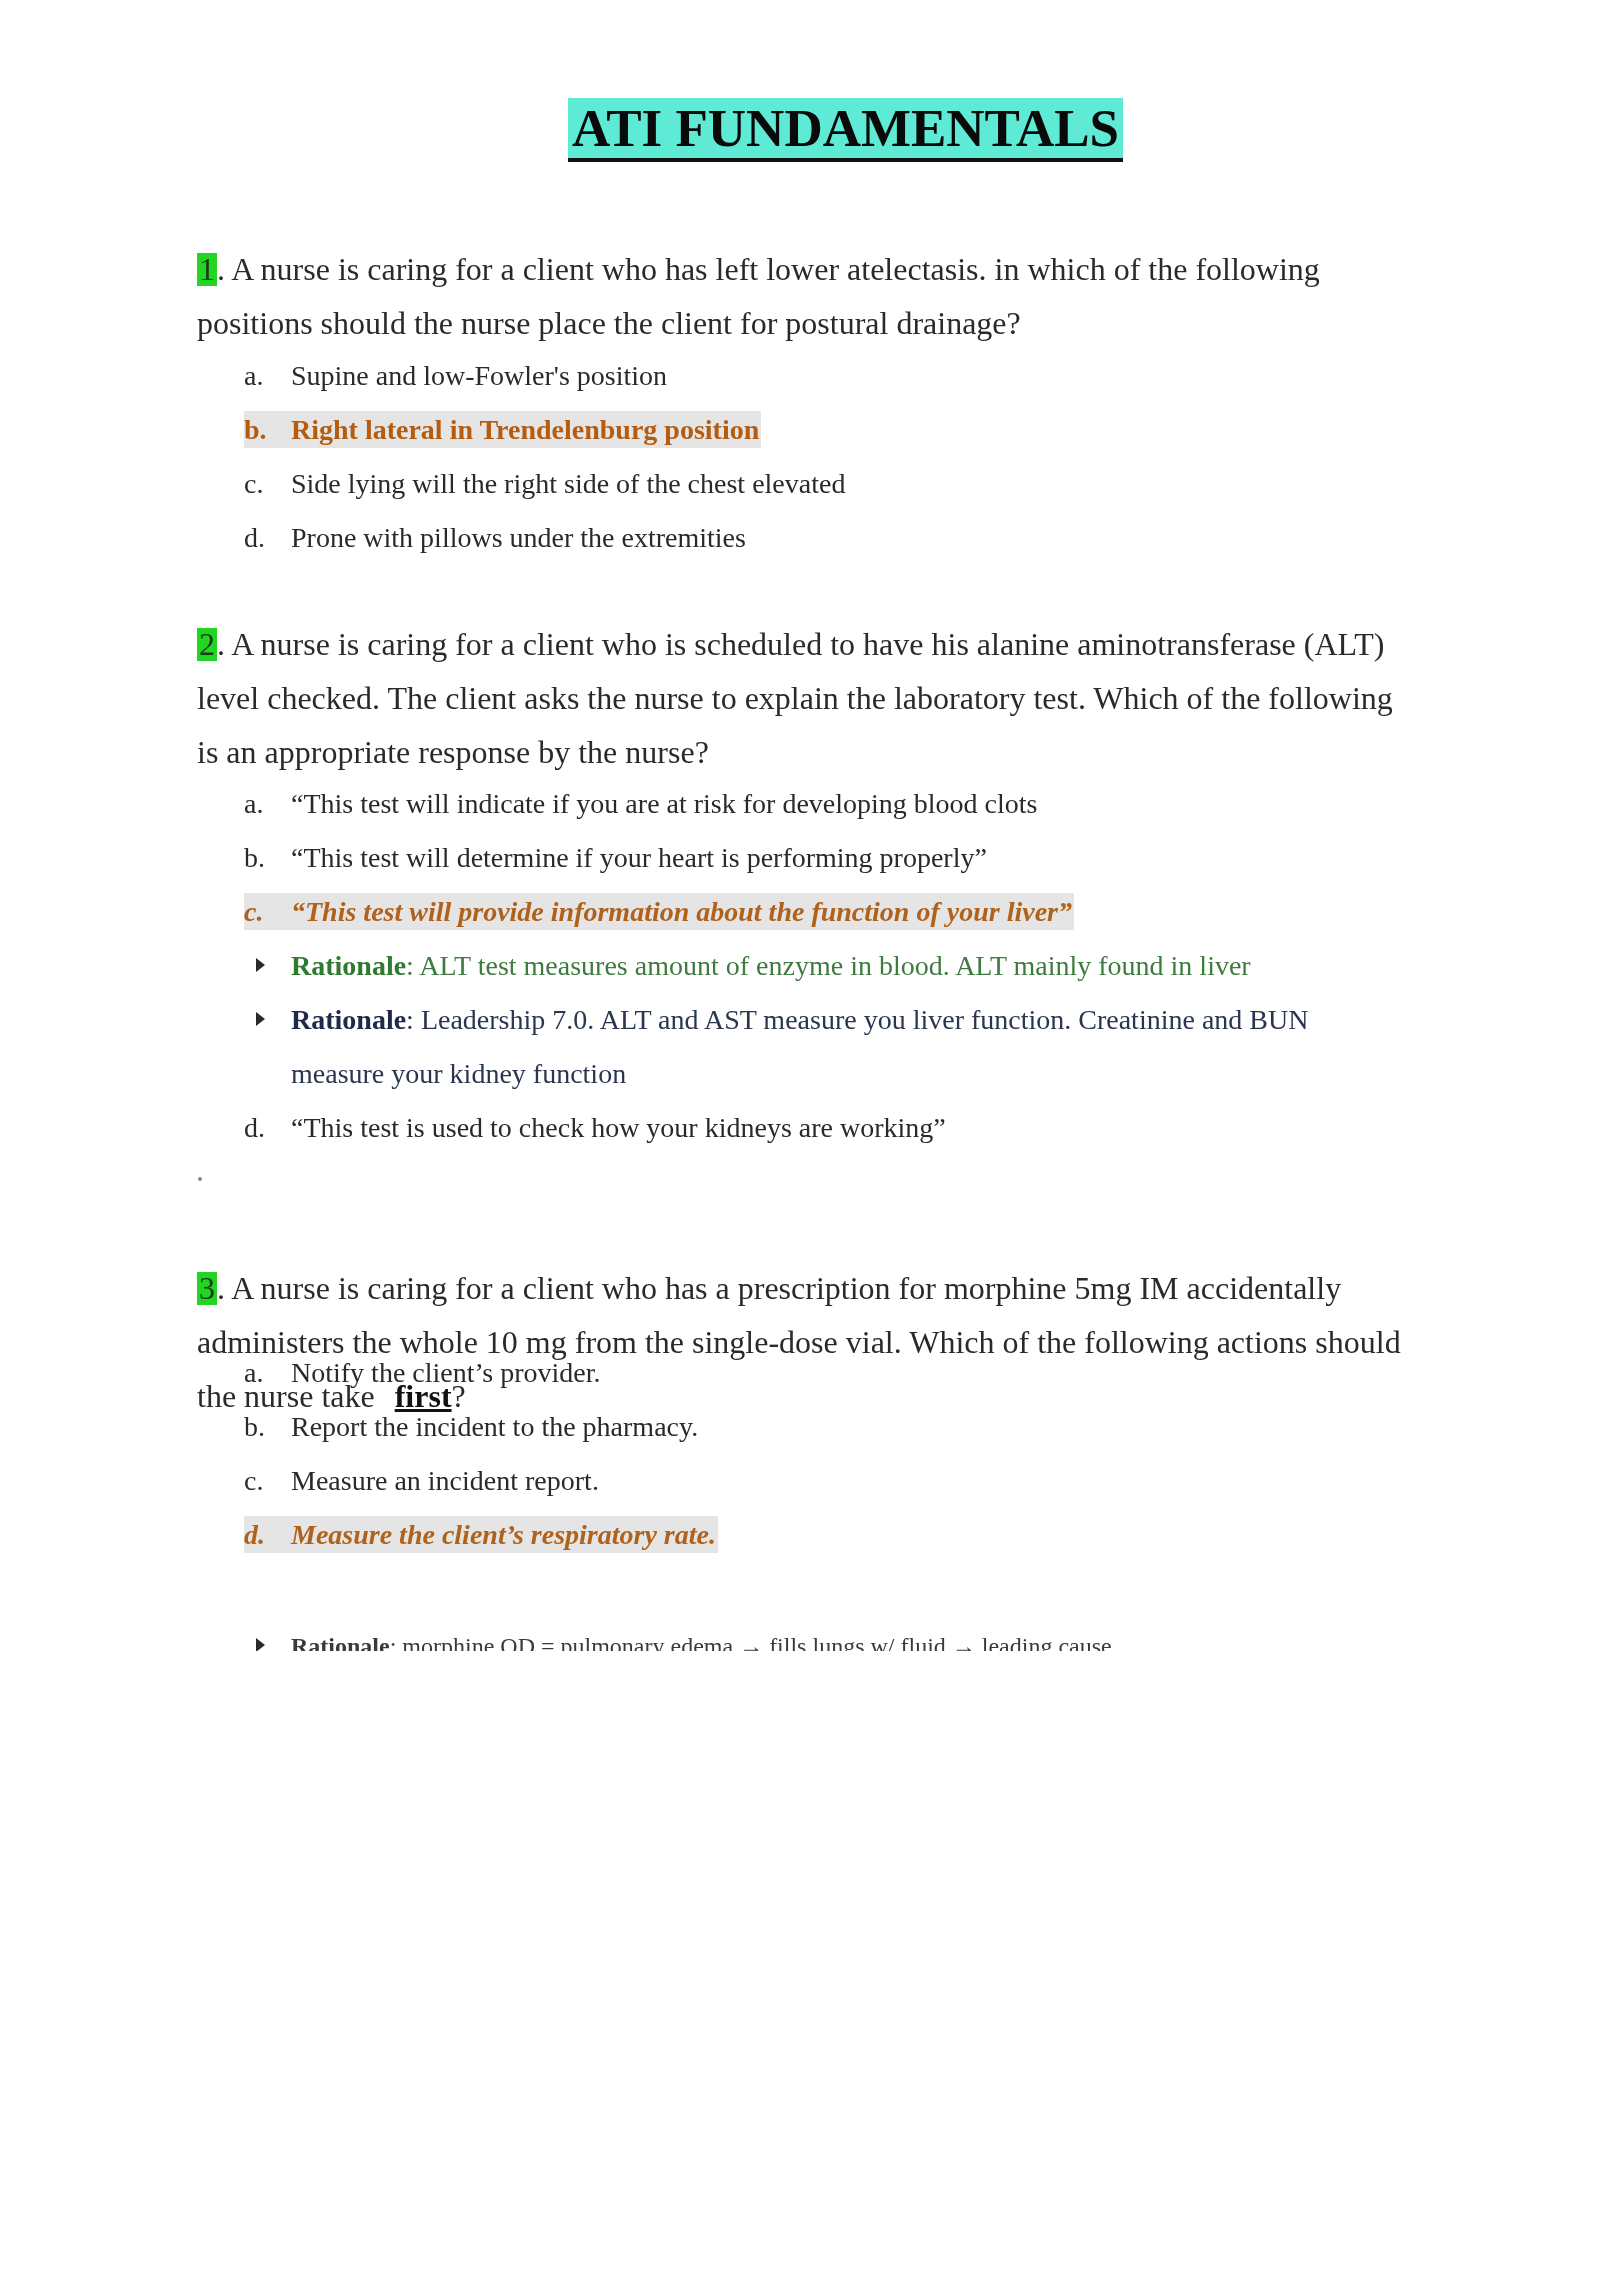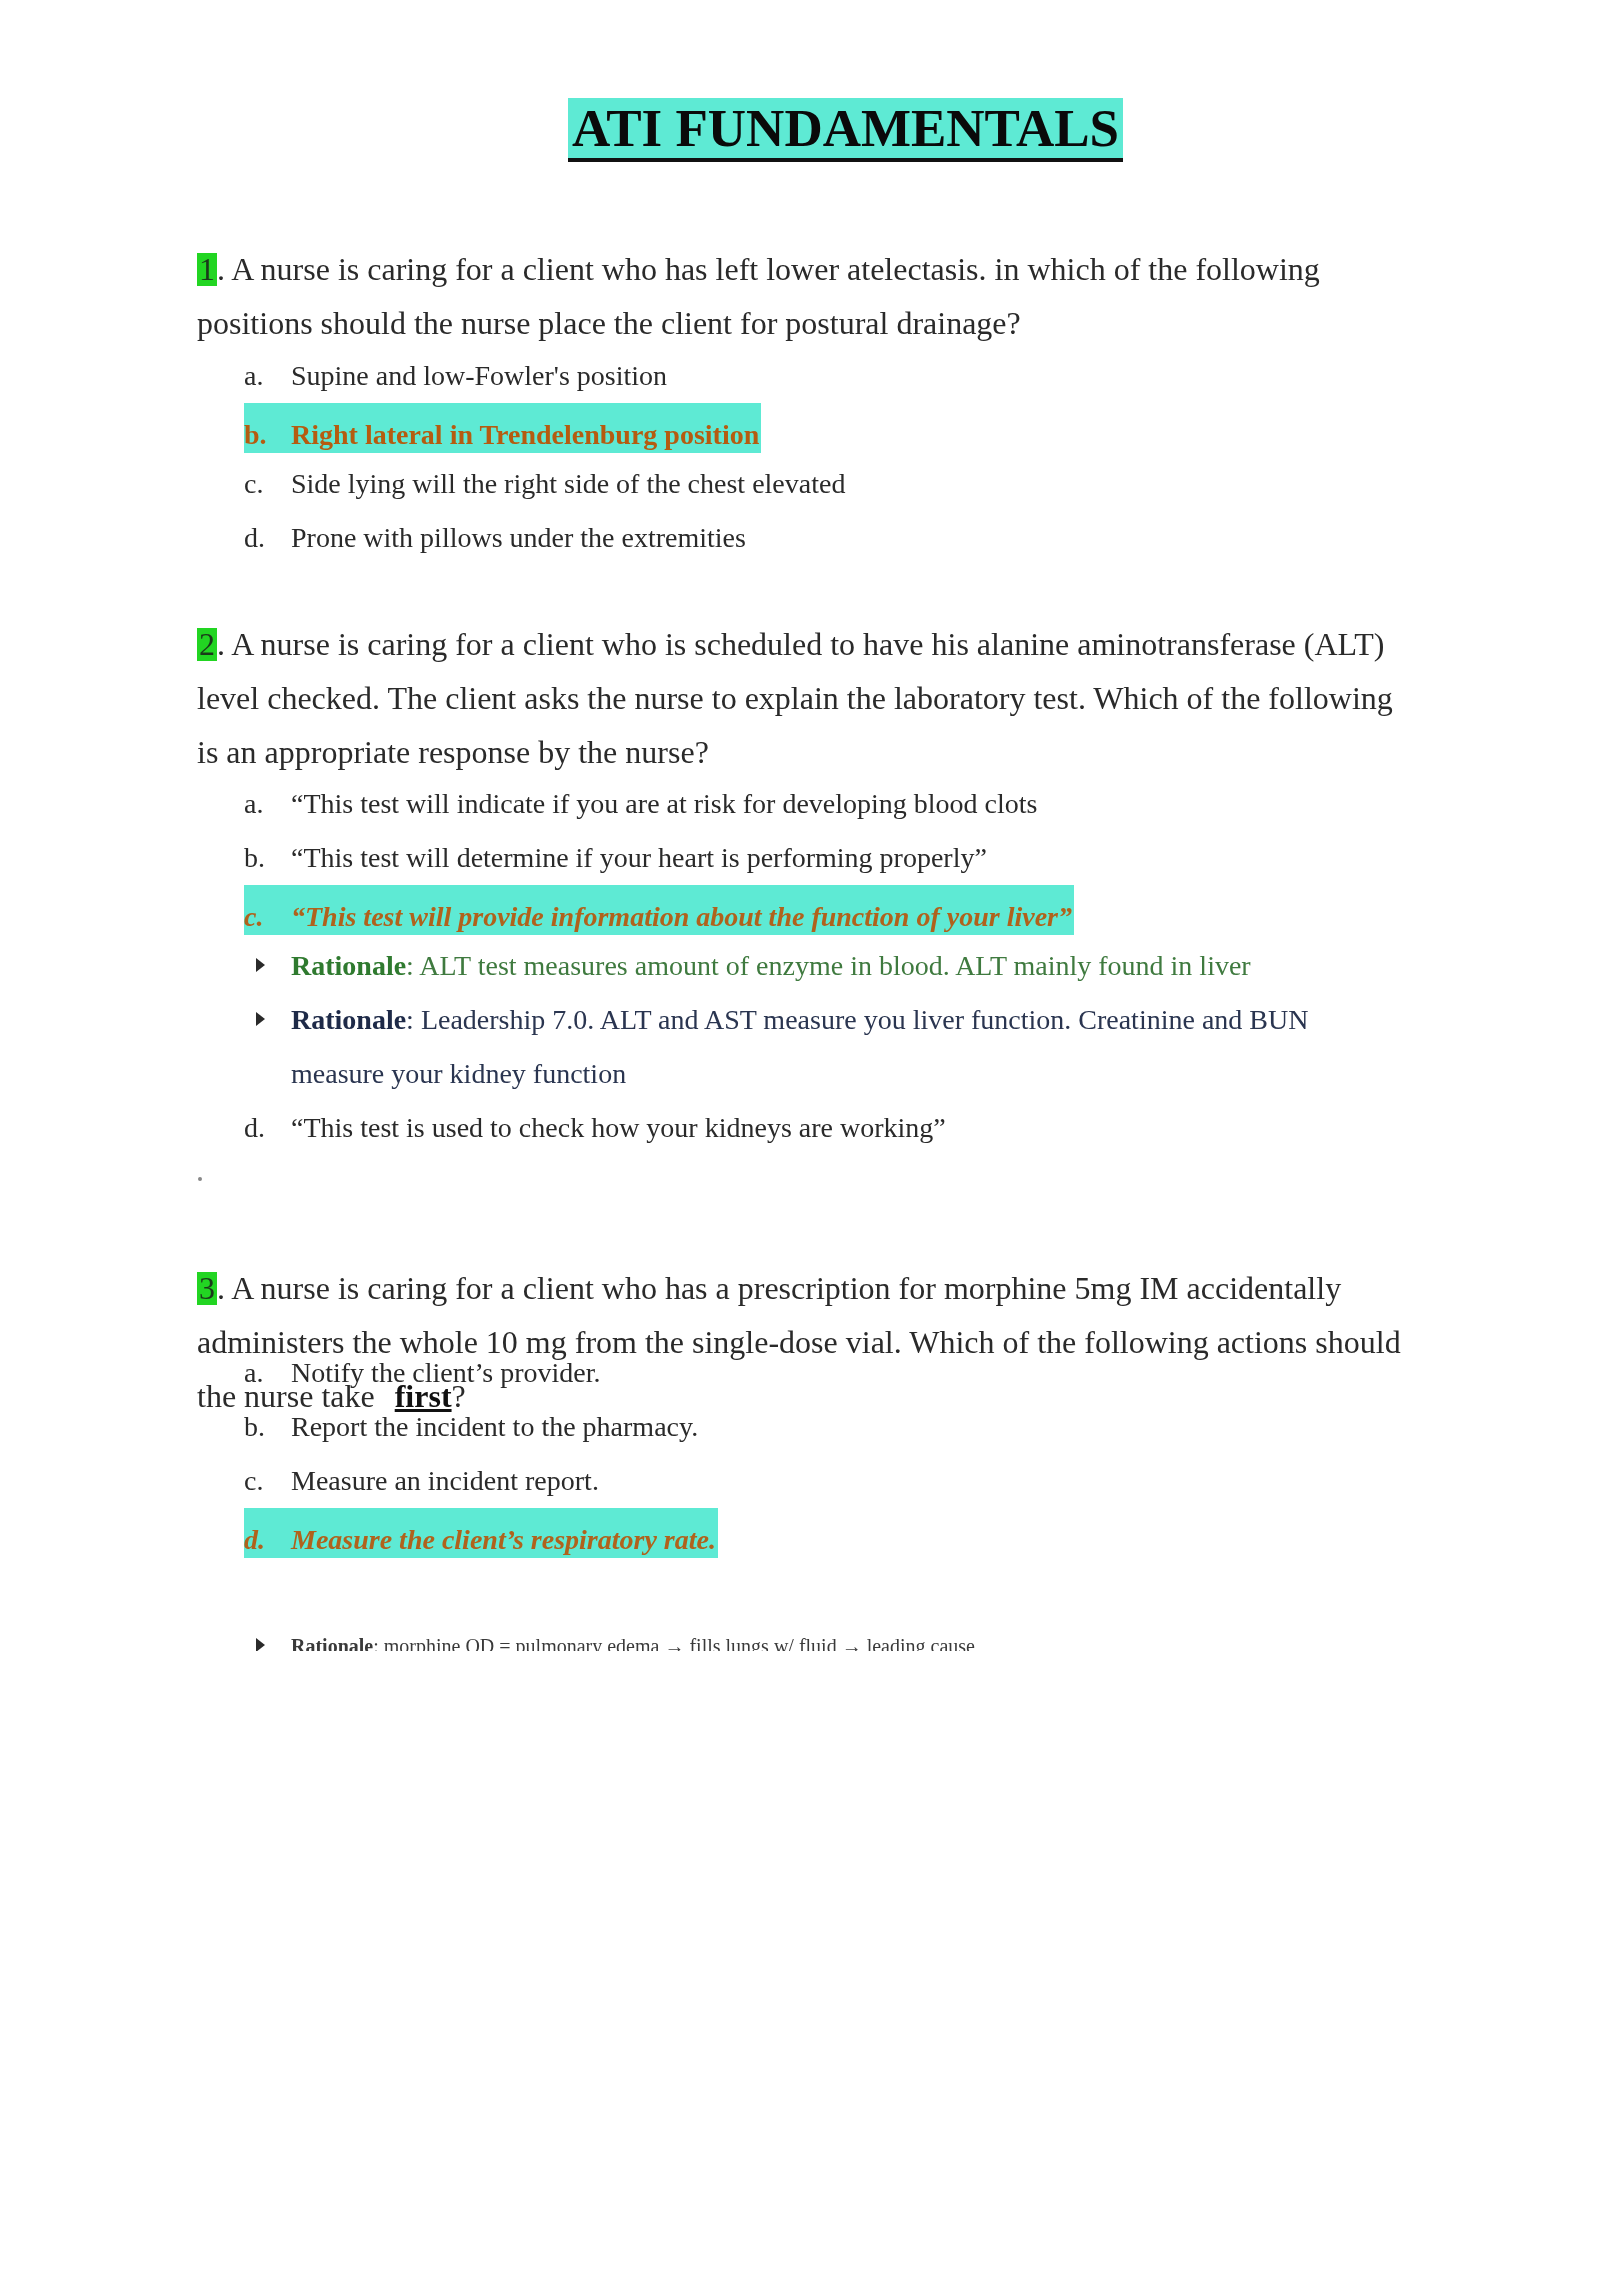--- a/index.html
+++ b/index.html
@@ -69,25 +69,25 @@
     .opt {
       display: block;
       height: 54px;
       white-space: nowrap;
     }
     .opt .letter {
       display: inline-block;
       width: 47px;
     }
     .opt.correct .hl {
-      background: #5eead4;
+      background: #e5e5e5;
       color: #b0601a;
       display: inline-block;
       line-height: 37px;
-      padding: 13px 2px 0 0;
+      padding: 0 2px 0 0;
     }
     .opt.correct.bold .hl { font-weight: bold; color: #b55c10; }
     .opt.correct.italic .hl { font-style: italic; font-weight: bold; color: #b0621c; }
     .rationale {
       display: block;
       padding-left: 47px;
       position: relative;
       white-space: normal;
       width: 1112px;
     }
@@ -119,21 +119,21 @@
       color: #111;
       margin-left: 12px;
     }
     .cut-line {
       position: absolute;
       left: 244px;
       top: 1635px;
       width: 1112px;
       height: 15.6px;
       overflow: hidden;
-      font-size: 20px;
+      font-size: 24px;
       line-height: 54px;
       color: #3a3a3a;
     }
     .cut-line .inner {
       position: relative;
       top: -15.6px;
       padding-left: 47px;
       white-space: nowrap;
     }
     .cut-line .arrow {

